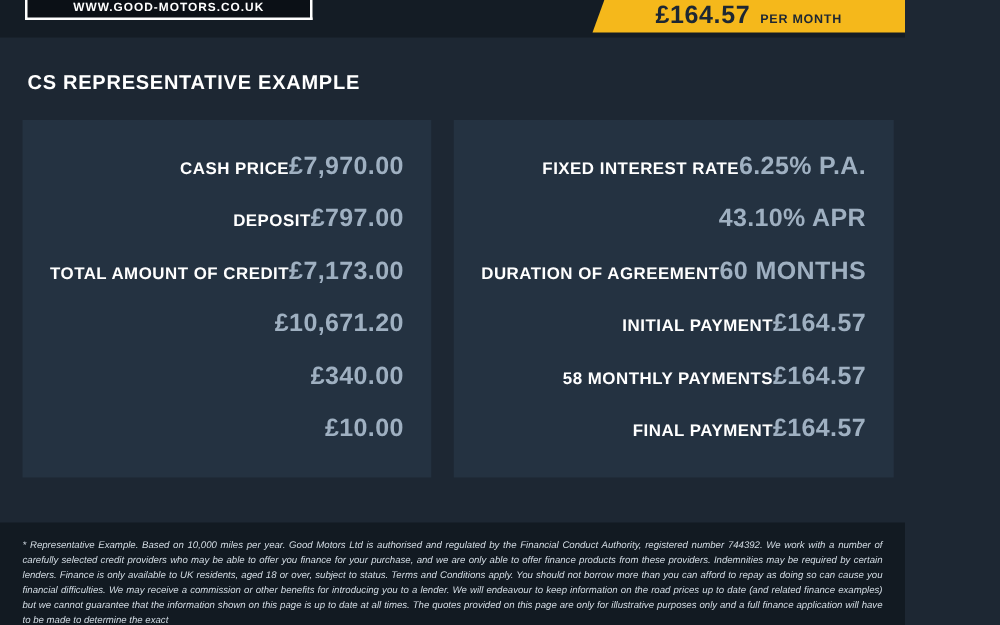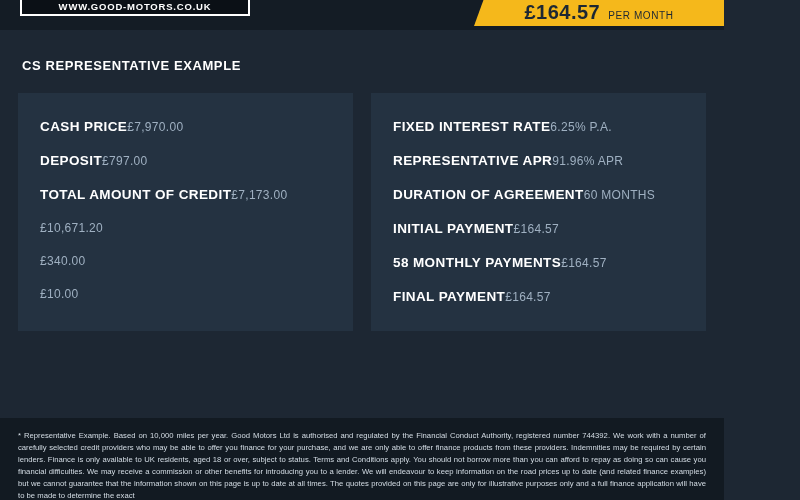--- a/index.html
+++ b/index.html
@@ -68,75 +68,76 @@
   }
   .price-amount {
     color: #1d2733;
     font-size: 20px;
     font-weight: bold;
     letter-spacing: 0.5px;
   }
   .price-period {
     color: #1d2733;
     font-size: 10px;
-    font-weight: normal;
+    font-weight: bold;
     letter-spacing: 0.6px;
     padding-bottom: 3px;
   }
 
   
   .section-title {
     color: #ffffff;
-    font-size: 13px;
+    font-size: 16px;
     font-weight: bold;
     letter-spacing: 0.6px;
     padding: 28px 0 0 22px;
   }
 
   
   .panels {
     display: flex;
     gap: 18px;
     padding: 20px 18px 0 18px;
   }
   .panel {
     flex: 1;
     background: #243241;
     padding: 16px 22px 18px 22px;
   }
   .row {
     display: flex;
     align-items: baseline;
-    justify-content: flex-start;
+    justify-content: flex-end;
     padding: 9.5px 0;
   }
   .row-label {
     color: #ffffff;
     font-size: 13.5px;
     font-weight: bold;
     letter-spacing: 0.4px;
     white-space: nowrap;
   }
   .row-value {
     color: #9fb0c1;
-    font-size: 12px;
-    font-weight: normal;
+    font-size: 20px;
+    font-weight: bold;
     letter-spacing: 0.3px;
     white-space: nowrap;
   }
 
   
   .footer {
     position: absolute;
     left: 0;
     right: 0;
     bottom: 0;
     top: 418px;
     background: #121a22;
     padding: 12px 18px 0 18px;
+    font-style: italic;
   }
   .footer p {
     color: #d4dde5;
     font-size: 7.7px;
     line-height: 1.55;
     text-align: justify;
   }
 </style>
 </head>
 <body>
@@ -181,22 +182,21 @@
         <span class="row-value">£10.00</span>
       </div>
     </div>
 
     <div class="panel">
       <div class="row">
         <span class="row-label">FIXED INTEREST RATE</span>
         <span class="row-value">6.25% P.A.</span>
       </div>
       <div class="row">
-        <span class="row-label">REPRESENTATIVE APR</span>
-        <span class="row-value">91.96% APR</span>
+        <span class="row-value">43.10% APR</span>
       </div>
       <div class="row">
         <span class="row-label">DURATION OF AGREEMENT</span>
         <span class="row-value">60 MONTHS</span>
       </div>
       <div class="row">
         <span class="row-label">INITIAL PAYMENT</span>
         <span class="row-value">£164.57</span>
       </div>
       <div class="row">

